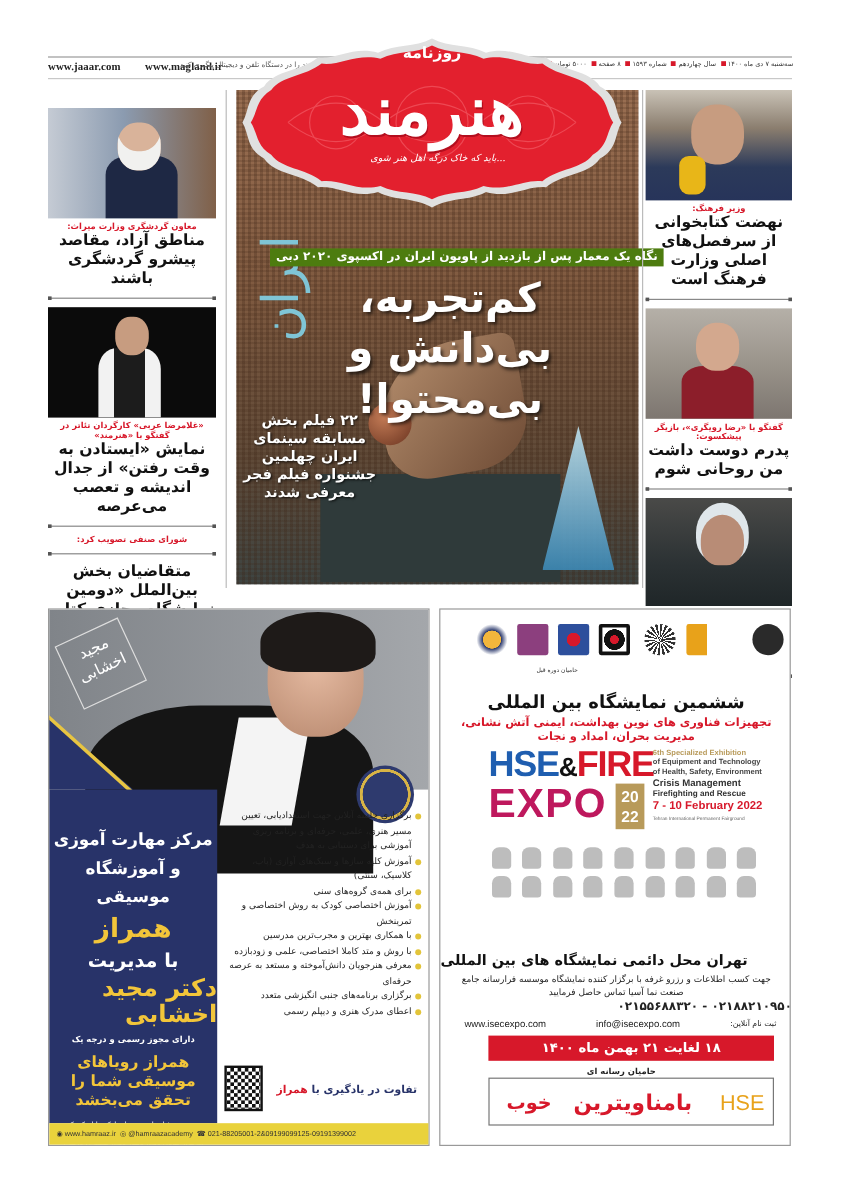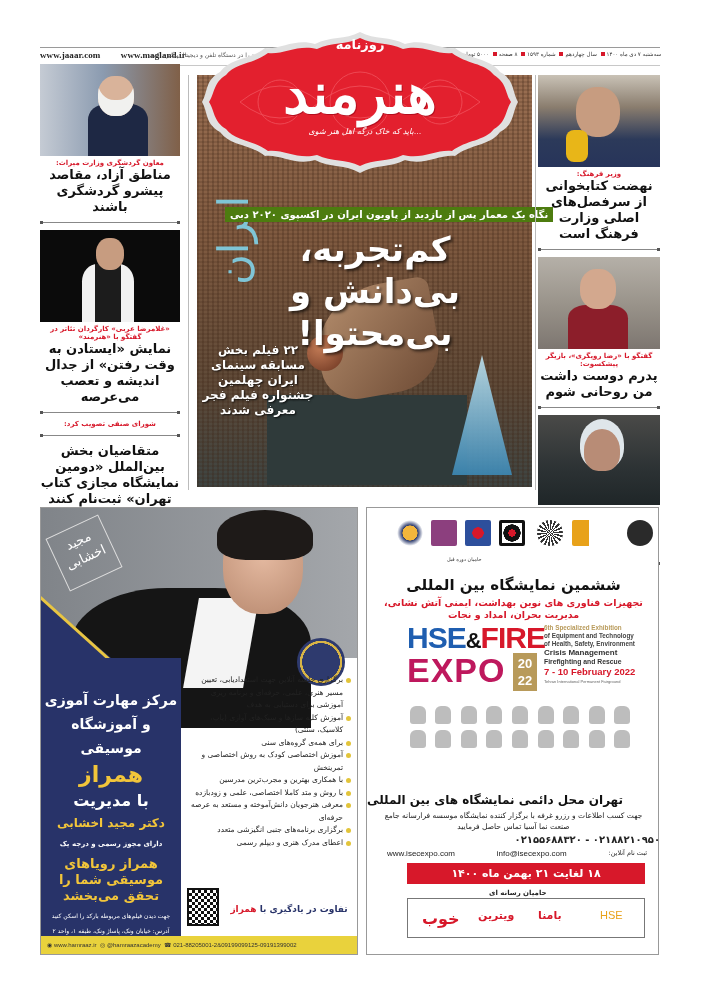--- a/index.html
+++ b/index.html
@@ -28,21 +28,21 @@
   .sculpture { position: absolute; left: 70px; top: 320px; width: 200px; height: 90px; background: #2f3a3a; }
   .sculpture-ball { position: absolute; left: 110px; top: 260px; width: 36px; height: 36px; border-radius: 50%; background: radial-gradient(circle at 35% 35%, #c27a55, #6a3420); }
   .sculpture-wing { position: absolute; left: 120px; top: 210px; width: 120px; height: 110px; border-radius: 60% 10% 40% 30%; background: linear-gradient(135deg, #b7906f, #6d4a34); transform: rotate(-10deg); }
   .tree { position: absolute; right: 20px; top: 280px; width: 60px; height: 120px; background: linear-gradient(180deg,#bfe3f0,#3c89b6); clip-path: polygon(50% 0, 100% 100%, 0 100%); opacity: 0.9; }
   .iran-text { position: absolute; left: 12px; top: 30px; font-family: "DejaVu Serif", serif; font-size: 42px; color: #7fc5d6; transform: rotate(-90deg); transform-origin: left top; direction: rtl; top: 210px; }
   .kicker-red { left: 225px; top: 207px; background: #4d7c0f; color: #fff; font-size: 10px; font-weight: bold; padding: 2px 5px; direction: rtl; white-space: nowrap; }
   .main-headline { left: 230px; top: 228px; width: 290px; text-align: center; color: #fff; font-size: 34px; font-weight: bold; line-height: 42px; direction: rtl; text-shadow: 2px 2px 3px rgba(0,0,0,0.6); }
   .side-headline { left: 198px; top: 343px; width: 120px; text-align: center; color: #fff; font-size: 12px; font-weight: bold; line-height: 15px; direction: rtl; text-shadow: 1px 1px 2px rgba(0,0,0,0.8); }
   
   .col-right { left: 538px; top: 75px; width: 122px; }
-  .col-left { left: 40px; top: 64px; width: 140px; }
+  .col-left { left: 40px; top: 90px; width: 140px; }
   .photo { width: 100%; background: #666; position: relative; overflow: hidden; }
   .ph-minister { height: 92px; background: linear-gradient(180deg,#c9c2b6 0%, #8a7d6e 35%, #2c3a5a 70%, #27345a 100%); }
   .ph-minister::after { content: ""; position: absolute; left: 38px; top: 12px; width: 44px; height: 50px; border-radius: 45%; background: #c79c80; }
   .ph-mic { position: absolute; left: 28px; top: 55px; width: 22px; height: 32px; border-radius: 8px; background: #e8b618; z-index: 2; }
   .ph-actor { height: 92px; background: linear-gradient(180deg,#b5b0a8 0%, #9a948b 50%, #7d7670 100%); }
   .ph-actor::after { content: ""; position: absolute; left: 30px; top: 48px; width: 60px; height: 44px; border-radius: 30% 30% 0 0; background: #8c1e2a; }
   .ph-actor::before { content: ""; position: absolute; left: 42px; top: 12px; width: 36px; height: 40px; border-radius: 45%; background: #d3a88e; z-index: 1; }
   .ph-horror { height: 90px; background: linear-gradient(180deg,#4a4a48,#2c3234 60%,#1f2628); }
   .ph-horror::after { content: ""; position: absolute; left: 46px; top: 14px; width: 36px; height: 42px; border-radius: 50% 50% 40% 40%; background: #b88c76; box-shadow: 0 -6px 0 4px #dfe6ea; }
   .ph-deputy { height: 92px; background: linear-gradient(90deg,#c5cbd4 0%, #8b9bb0 45%, #806048 100%); }
@@ -66,21 +66,21 @@
   .ad-music .man-hair { position: absolute; left: 176px; top: 2px; width: 96px; height: 50px; border-radius: 50% 50% 30% 30%; background: #1e1a18; }
   .ad-music .man-body { position: absolute; left: 30px; top: 80px; width: 240px; height: 140px; border-radius: 40% 40% 0 0; background: #151515; }
   .ad-music .man-shirt { position: absolute; left: 150px; top: 90px; width: 60px; height: 90px; background: #f4f4f4; transform: skewX(-10deg); }
   .signature { position: absolute; left: 14px; top: 16px; width: 58px; height: 58px; border: 1px solid #ddd; transform: rotate(-25deg); color: #fff; font-family: "DejaVu Serif", serif; font-size: 13px; text-align: center; line-height: 18px; padding-top: 6px; direction: rtl; }
   .navy { position: absolute; left: 0; top: 150px; width: 140px; height: 278px; background: #283369; }
   .navy-tri { position: absolute; left: 0; top: 90px; width: 0; height: 0; border-left: 70px solid #283369; border-top: 60px solid transparent; }
   .gold-line { position: absolute; left: 0; top: 88px; width: 170px; height: 3px; background: #e8c542; transform: rotate(42deg); transform-origin: left top; }
   .navy .t1 { color: #fff; font-size: 14px; font-weight: bold; text-align: center; direction: rtl; line-height: 24px; margin-top: 30px; }
   .navy .t2 { color: #f2c53a; font-size: 22px; font-weight: bold; text-align: center; direction: rtl; line-height: 30px; }
   .navy .t3 { color: #fff; font-size: 16px; font-weight: bold; text-align: center; direction: rtl; line-height: 22px; }
-  .navy .t4 { color: #f2c53a; font-size: 12px; font-weight: bold; text-align: center; direction: rtl; line-height: 22px; }
+  .navy .t4 { color: #f2c53a; font-size: 20px; font-weight: bold; text-align: right; direction: rtl; line-height: 22px; }
   .navy .t5 { color: #fff; font-size: 7px; font-weight: bold; text-align: center; direction: rtl; margin-top: 6px; }
   .navy .t6 { color: #f2c53a; font-size: 13px; font-weight: bold; text-align: center; direction: rtl; line-height: 16px; margin-top: 8px; }
   .navy .t7 { color: #fff; font-size: 6px; text-align: center; direction: rtl; margin-top: 8px; }
   .navy .t8 { color: #fff; font-size: 6px; text-align: center; direction: rtl; margin-top: 8px; }
   .emblem { position: absolute; left: 256px; top: 130px; width: 48px; height: 48px; border-radius: 50%; background: radial-gradient(circle,#2e3a6e 55%,#d8b446 56%,#d8b446 62%,#2e3a6e 63%); }
   .bullets { position: absolute; left: 146px; top: 166px; width: 164px; direction: rtl; font-size: 7.5px; line-height: 12.5px; color: #222; }
   .bullets li { list-style: none; position: relative; padding-right: 8px; }
   .bullets li::before { content: ""; position: absolute; right: 0; top: 4px; width: 5px; height: 5px; border-radius: 50%; background: #e2c43a; }
   .qr { position: absolute; left: 146px; top: 380px; width: 32px; height: 38px; background:
       repeating-conic-gradient(#111 0 25%, #fff 0 50%) 0 0/6px 6px; border: 2px solid #111; }
@@ -107,21 +107,21 @@
   .ppe { position: absolute; left: 38px; top: 198px; width: 230px; display: grid; grid-template-columns: repeat(9, 1fr); row-gap: 6px; }
   .ppe span { display: block; width: 16px; height: 18px; background: #bdbdbd; border-radius: 6px 6px 3px 3px; margin: 0 auto; }
   .expo-fa1 { position: absolute; left: 0; top: 285px; width: 293px; text-align: left; font-size: 12px; font-weight: bold; direction: rtl; color: #111; }
   .expo-fa2 { position: absolute; left: 10px; top: 302px; width: 273px; text-align: center; font-size: 7.5px; direction: rtl; color: #222; line-height: 11px; }
   .expo-phone { position: absolute; left: 0; top: 326px; width: 293px; text-align: right; font-size: 10px; font-weight: bold; letter-spacing: 2px; color: #222; }
   .expo-web { position: absolute; left: 20px; top: 341px; width: 260px; font-family: "Liberation Sans", sans-serif; font-size: 8px; color: #222; direction: ltr; display: flex; justify-content: space-between; }
   .expo-web .reg { direction: rtl; font-family: "DejaVu Sans", sans-serif; font-size: 6.5px; }
   .date-bar { position: absolute; left: 40px; top: 355px; width: 238px; height: 21px; background: #d7182a; color: #fff; font-size: 11px; font-weight: bold; text-align: center; line-height: 21px; direction: rtl; }
   .media-box { position: absolute; left: 40px; top: 390px; width: 238px; height: 40px; border: 1px solid #777; }
   .media-label { position: absolute; left: 118px; top: 381px; background: #fff; padding: 0 4px; font-size: 7px; font-weight: bold; direction: rtl; color: #222; }
-  .media-logo { position: absolute; top: 10px; font-weight: bold; font-size: 11px; direction: rtl; }
+  .media-logo { position: absolute; top: 10px; font-weight: bold; font-size: 18px; direction: rtl; }
 </style>
 </head>
 <body>
 
 <div class="abs topline"></div>
 <div class="abs topline2"></div>
 <div class="abs urls">
   <span>www.jaaar.com</span>
   <span>www.magland.ir</span>
 </div>

